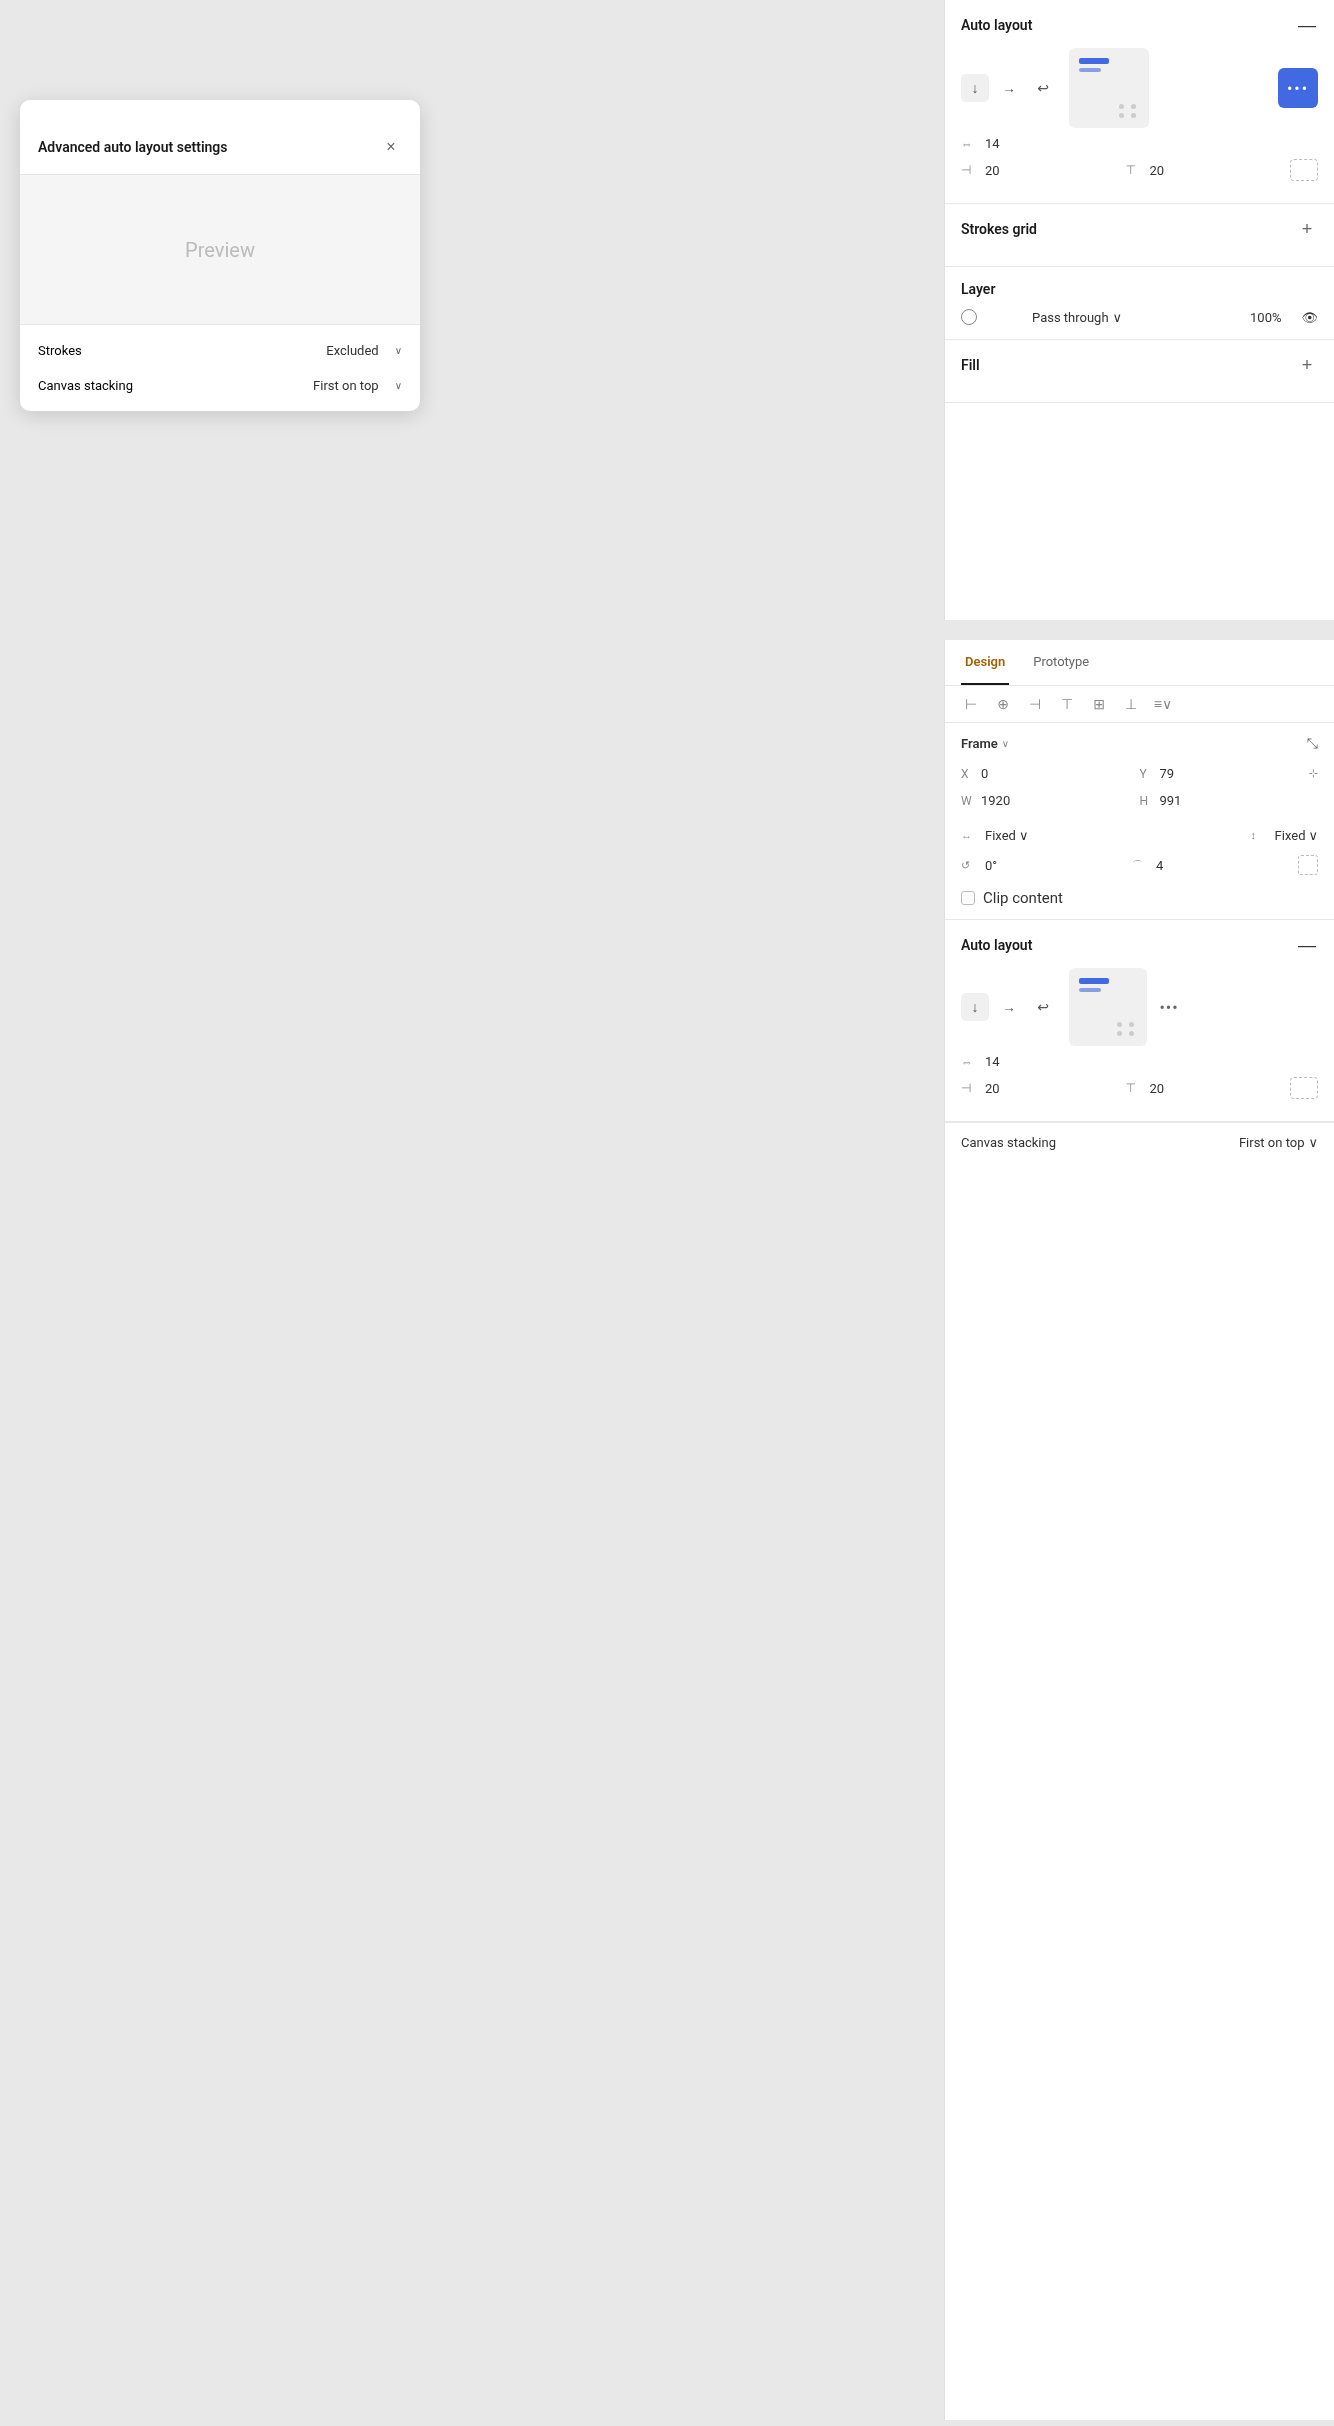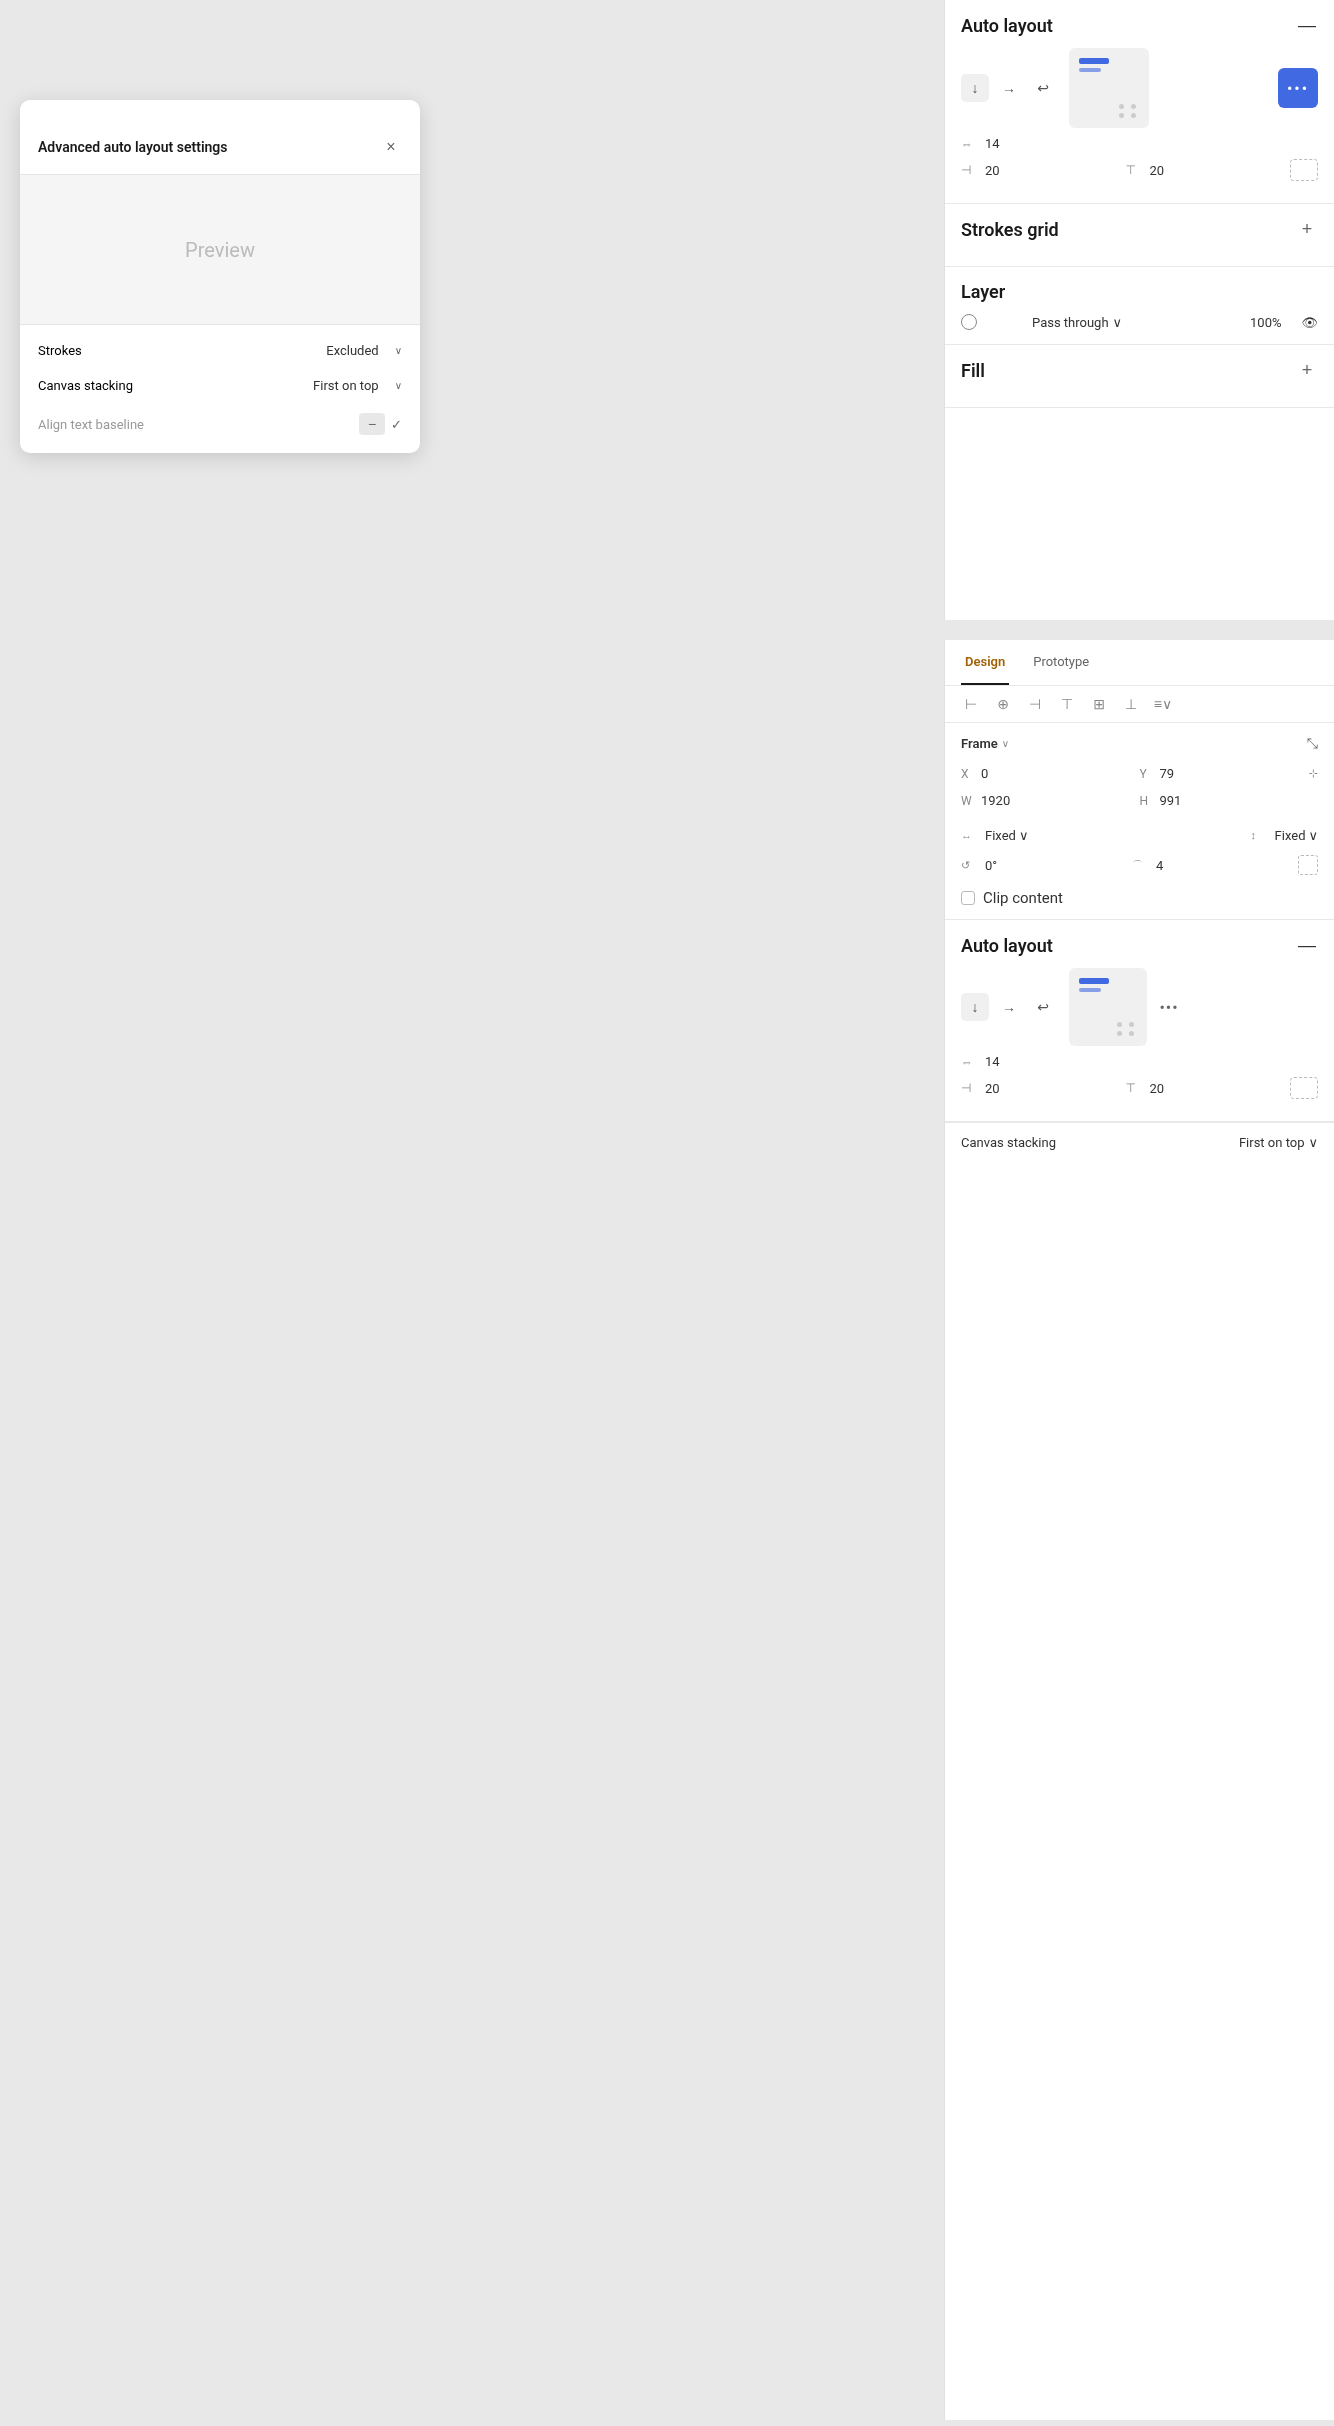--- a/index.html
+++ b/index.html
@@ -152,21 +152,21 @@
     }
 
     .section-header {
       display: flex;
       align-items: center;
       justify-content: space-between;
       margin-bottom: 12px;
     }
 
     .section-title {
-      font-size: 18px;
+      font-size: 14px;
       font-weight: 600;
       color: #1a1a1a;
     }
 
     .section-add-btn {
       width: 22px;
       height: 22px;
       display: flex;
       align-items: center;
       justify-content: center;
@@ -517,27 +517,20 @@
         <div class="panel-row-value">
           <span>Excluded</span>
           <span class="chevron">∨</span>
         </div>
       </div>
       <div class="panel-row">
         <span class="panel-row-label">Canvas stacking</span>
         <div class="panel-row-value">
           <span>First on top</span>
           <span class="chevron">∨</span>
-        </div>
-      </div>
-      <div class="panel-row">
-        <span class="panel-row-label muted">Align text baseline</span>
-        <div class="align-baseline-controls">
-          <button class="baseline-minus-btn">−</button>
-          <span class="baseline-check">✓</span>
         </div>
       </div>
     </div>
   </div>
 
   <div class="right-panel">
 
     <div class="section">
       <div class="section-header">
         <span class="section-title">Auto layout</span>

